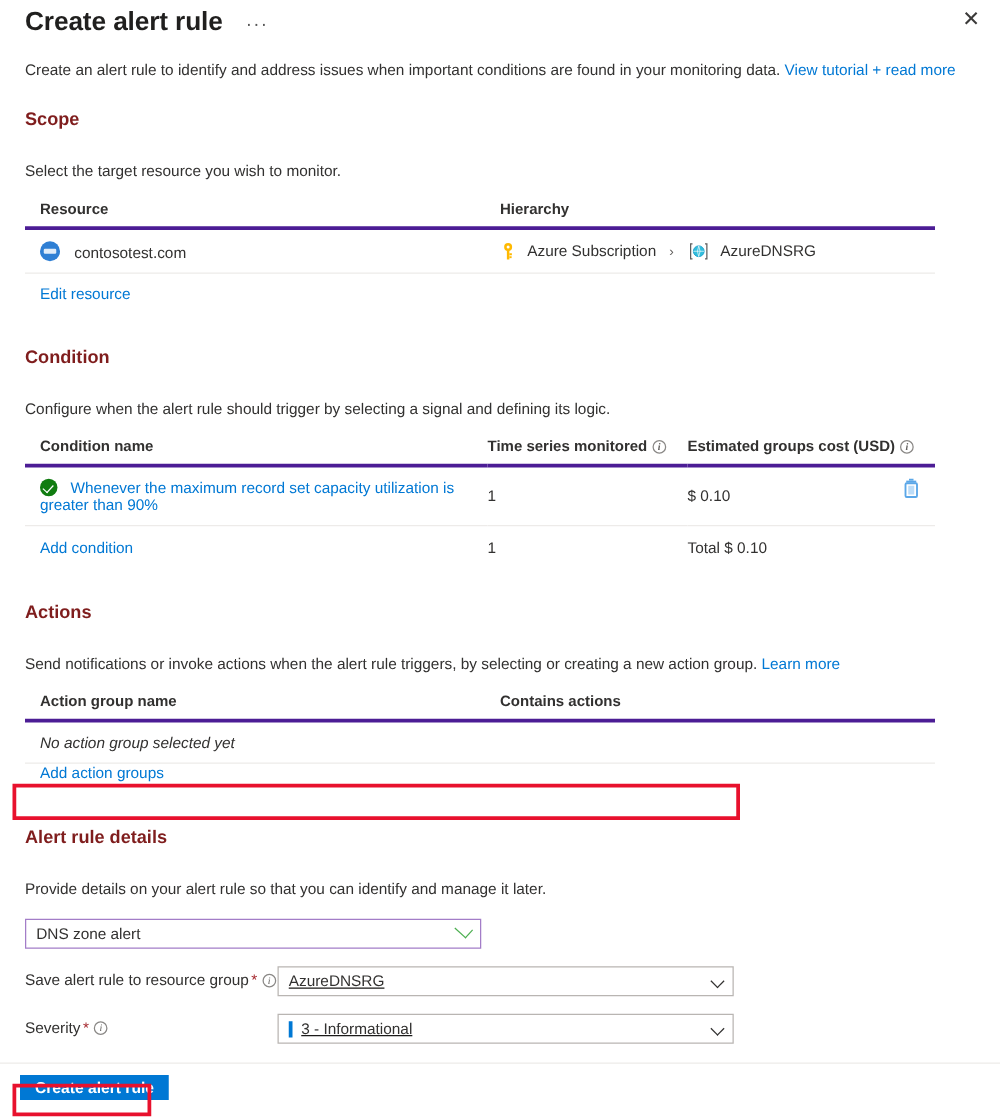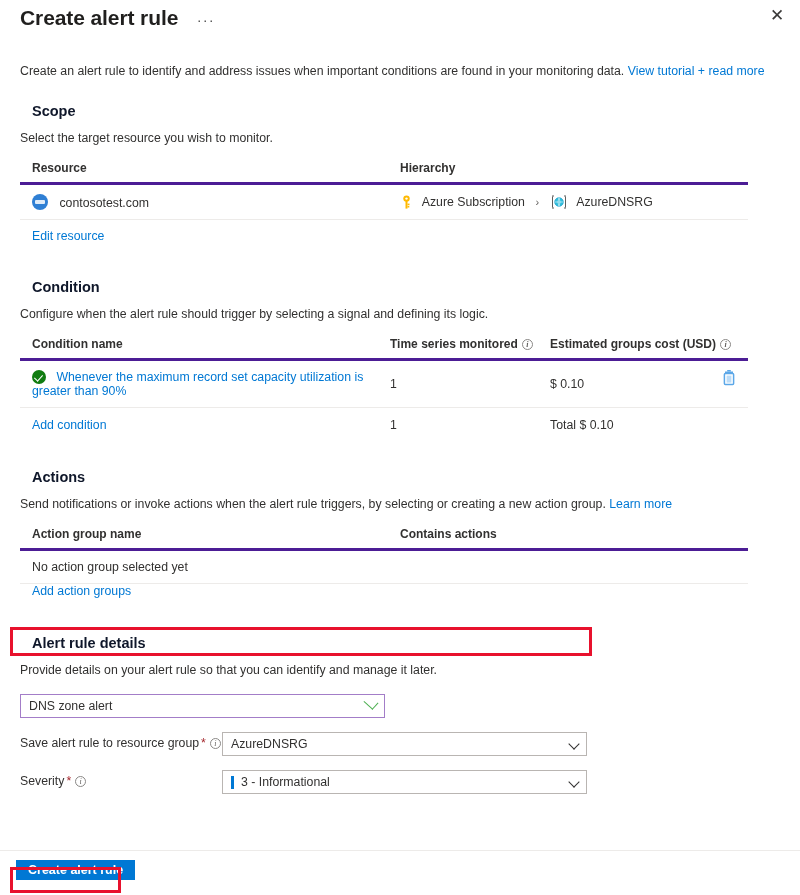--- a/index.html
+++ b/index.html
@@ -48,41 +48,41 @@
     cursor: pointer;
   }
 
   
   .content { padding: 0 20px; }
 
   .intro {
     font-size: 12.3px;
     line-height: 16px;
     color: #323130;
-    margin-top: 23px;
+    margin-top: 8px;
   }
   .intro .line2 { display: block; }
 
   a.link, .link {
     color: #0078d4;
     text-decoration: none;
     cursor: pointer;
   }
 
   h2.section-title {
     font-size: 14.5px;
     font-weight: 600;
-    color: #0f172a;
-    margin: 12px;
+    color: #7f1d1d;
+    margin: 0;
     padding: 0;
   }
   .section-desc {
     font-size: 12.3px;
     color: #323130;
-    margin-top: 11px;
+    margin-top: 26px;
   }
 
   
   table.grid {
     width: 728px;
     border-collapse: collapse;
     font-size: 12.3px;
     margin-top: 12px;
   }
   table.grid th {
@@ -174,40 +174,41 @@
     border: solid #ffffff;
     border-width: 0 1.7px 1.7px 0;
     transform: rotate(42deg);
   }
   .trash-btn {
     width: 18px; height: 18px;
     cursor: pointer;
     display: inline-block;
   }
   .italic-muted {
+    font-style: italic;
     color: #605e5c;
   }
 
   
   .form-row {
     display: flex;
     align-items: flex-start;
     margin-top: 14px;
     position: relative;
   }
   .form-label {
     width: 202px;
     flex: 0 0 202px;
     font-size: 12.3px;
     color: #323130;
     padding-top: 4px;
   }
   .req-star { color: #a4262c; margin-left: 2px; }
 
-  .field-wrap { position: relative; width: 365px; }
+  .field-wrap { position: relative; width: 365px; text-decoration: underline; }
 
   input.txt, .select-box {
     width: 365px;
     height: 24px;
     font-size: 12.3px;
     font-family: "Liberation Sans", sans-serif;
     color: #323130;
     border: 1px solid #b9b5b2;
     background: #ffffff;
     padding: 0 26px 0 8px;

